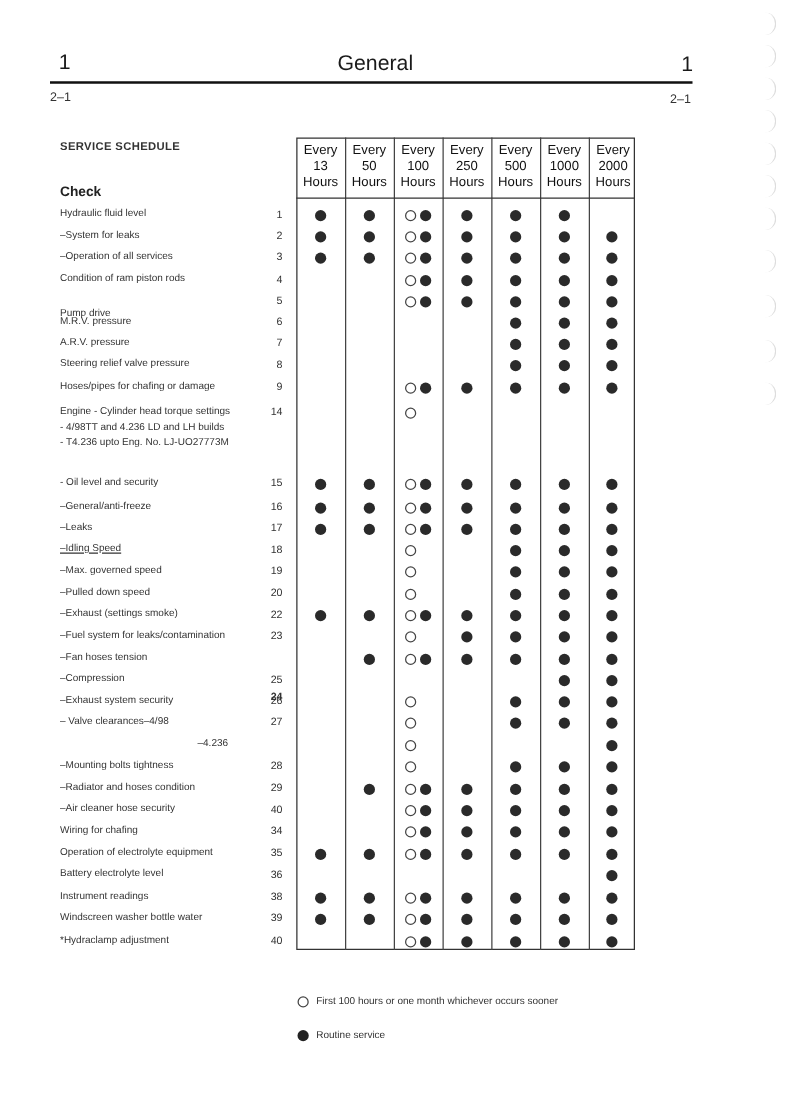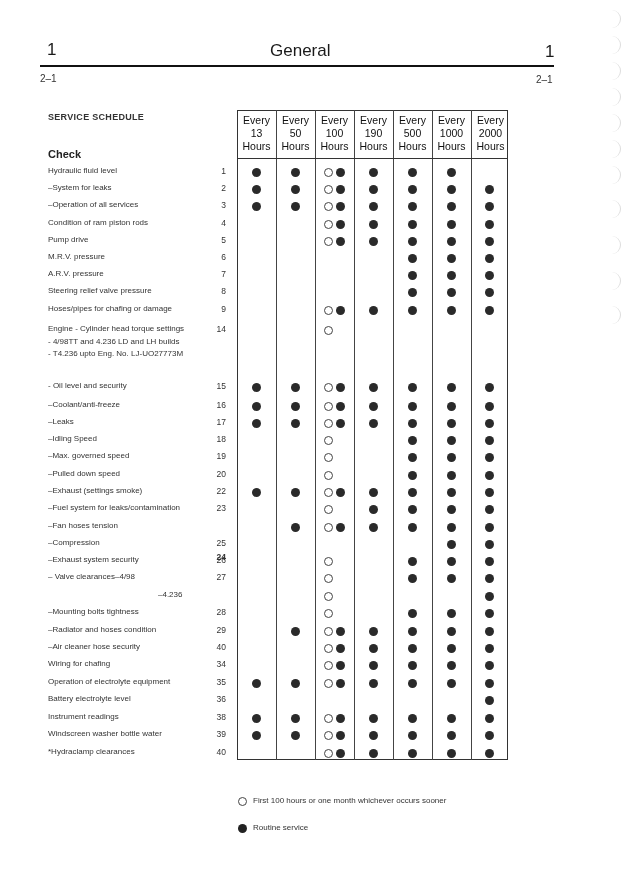--- a/index.html
+++ b/index.html
@@ -64,21 +64,21 @@
       <div>50</div>
       <div>Hours</div>
     </div>
     <div class="col-head" style="left: 315.5px;">
       <div>Every</div>
       <div>100</div>
       <div>Hours</div>
     </div>
     <div class="col-head" style="left: 354.5px;">
       <div>Every</div>
-      <div>190</div>
+      <div>250</div>
       <div>Hours</div>
     </div>
     <div class="col-head" style="left: 393.5px;">
       <div>Every</div>
       <div>500</div>
       <div>Hours</div>
     </div>
     <div class="col-head" style="left: 432.5px;">
       <div>Every</div>
       <div>1000</div>
@@ -128,21 +128,21 @@
       <div class="row-label" style="top: 218px;">Condition of ram piston rods</div>
       <div class="row-num" style="left: 206px; top: 218px;">4</div>
       <span class="dot open" style="left: 324px; top: 219.5px;"></span>
       <span class="dot filled" style="left: 336px; top: 219.5px;"></span>
       <span class="dot filled" style="left: 369px; top: 219.5px;"></span>
       <span class="dot filled" style="left: 408px; top: 219.5px;"></span>
       <span class="dot filled" style="left: 447px; top: 219.5px;"></span>
       <span class="dot filled" style="left: 485px; top: 219.5px;"></span>
     </div>
     <div>
-      <div class="row-label" style="top: 235px; text-align: right;">Pump drive</div>
+      <div class="row-label" style="top: 246px; text-align: right;">Pump drive</div>
       <div class="row-num" style="left: 206px; top: 235px;">5</div>
       <span class="dot open" style="left: 324px; top: 236.5px;"></span>
       <span class="dot filled" style="left: 336px; top: 236.5px;"></span>
       <span class="dot filled" style="left: 369px; top: 236.5px;"></span>
       <span class="dot filled" style="left: 408px; top: 236.5px;"></span>
       <span class="dot filled" style="left: 447px; top: 236.5px;"></span>
       <span class="dot filled" style="left: 485px; top: 236.5px;"></span>
     </div>
     <div>
       <div class="row-label" style="top: 252px;">M.R.V. pressure</div>
@@ -188,21 +188,21 @@
       <span class="dot filled" style="left: 252px; top: 382.5px;"></span>
       <span class="dot filled" style="left: 291px; top: 382.5px;"></span>
       <span class="dot open" style="left: 324px; top: 382.5px;"></span>
       <span class="dot filled" style="left: 336px; top: 382.5px;"></span>
       <span class="dot filled" style="left: 369px; top: 382.5px;"></span>
       <span class="dot filled" style="left: 408px; top: 382.5px;"></span>
       <span class="dot filled" style="left: 447px; top: 382.5px;"></span>
       <span class="dot filled" style="left: 485px; top: 382.5px;"></span>
     </div>
     <div>
-      <div class="row-label" style="top: 400px;">–Coolant/anti-freeze</div>
+      <div class="row-label" style="top: 400px;">–General/anti-freeze</div>
       <div class="row-num" style="left: 206px; top: 400px;">16</div>
       <span class="dot filled" style="left: 252px; top: 401.5px;"></span>
       <span class="dot filled" style="left: 291px; top: 401.5px;"></span>
       <span class="dot open" style="left: 324px; top: 401.5px;"></span>
       <span class="dot filled" style="left: 336px; top: 401.5px;"></span>
       <span class="dot filled" style="left: 369px; top: 401.5px;"></span>
       <span class="dot filled" style="left: 408px; top: 401.5px;"></span>
       <span class="dot filled" style="left: 447px; top: 401.5px;"></span>
       <span class="dot filled" style="left: 485px; top: 401.5px;"></span>
     </div>
@@ -212,21 +212,21 @@
       <span class="dot filled" style="left: 252px; top: 418.5px;"></span>
       <span class="dot filled" style="left: 291px; top: 418.5px;"></span>
       <span class="dot open" style="left: 324px; top: 418.5px;"></span>
       <span class="dot filled" style="left: 336px; top: 418.5px;"></span>
       <span class="dot filled" style="left: 369px; top: 418.5px;"></span>
       <span class="dot filled" style="left: 408px; top: 418.5px;"></span>
       <span class="dot filled" style="left: 447px; top: 418.5px;"></span>
       <span class="dot filled" style="left: 485px; top: 418.5px;"></span>
     </div>
     <div>
-      <div class="row-label" style="top: 434px;">–Idling Speed</div>
+      <div class="row-label" style="top: 434px; text-decoration: underline;">–Idling Speed</div>
       <div class="row-num" style="left: 206px; top: 434px;">18</div>
       <span class="dot open" style="left: 324px; top: 435.5px;"></span>
       <span class="dot filled" style="left: 408px; top: 435.5px;"></span>
       <span class="dot filled" style="left: 447px; top: 435.5px;"></span>
       <span class="dot filled" style="left: 485px; top: 435.5px;"></span>
     </div>
     <div>
       <div class="row-label" style="top: 451px;">–Max. governed speed</div>
       <div class="row-num" style="left: 206px; top: 451px;">19</div>
       <span class="dot open" style="left: 324px; top: 452.5px;"></span>
@@ -376,21 +376,21 @@
       <span class="dot filled" style="left: 252px; top: 730.5px;"></span>
       <span class="dot filled" style="left: 291px; top: 730.5px;"></span>
       <span class="dot open" style="left: 324px; top: 730.5px;"></span>
       <span class="dot filled" style="left: 336px; top: 730.5px;"></span>
       <span class="dot filled" style="left: 369px; top: 730.5px;"></span>
       <span class="dot filled" style="left: 408px; top: 730.5px;"></span>
       <span class="dot filled" style="left: 447px; top: 730.5px;"></span>
       <span class="dot filled" style="left: 485px; top: 730.5px;"></span>
     </div>
     <div>
-      <div class="row-label" style="top: 747px;">*Hydraclamp clearances</div>
+      <div class="row-label" style="top: 747px;">*Hydraclamp adjustment</div>
       <div class="row-num" style="left: 206px; top: 747px;">40</div>
       <span class="dot open" style="left: 324px; top: 748.5px;"></span>
       <span class="dot filled" style="left: 336px; top: 748.5px;"></span>
       <span class="dot filled" style="left: 369px; top: 748.5px;"></span>
       <span class="dot filled" style="left: 408px; top: 748.5px;"></span>
       <span class="dot filled" style="left: 447px; top: 748.5px;"></span>
       <span class="dot filled" style="left: 485px; top: 748.5px;"></span>
     </div>
   </div>
 

